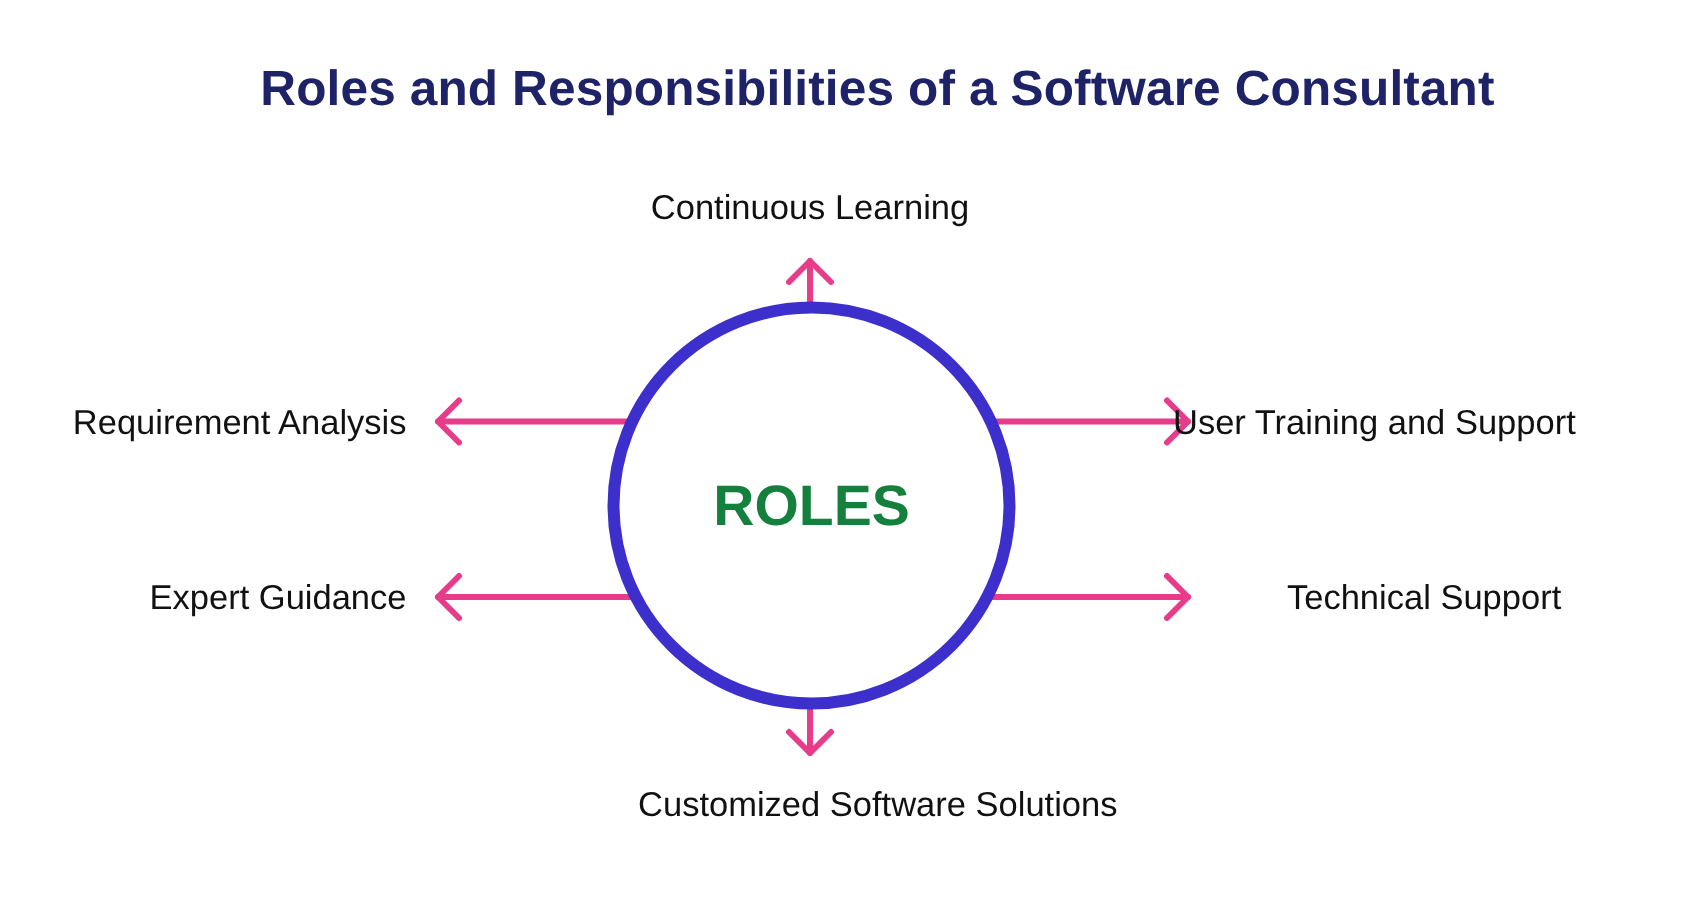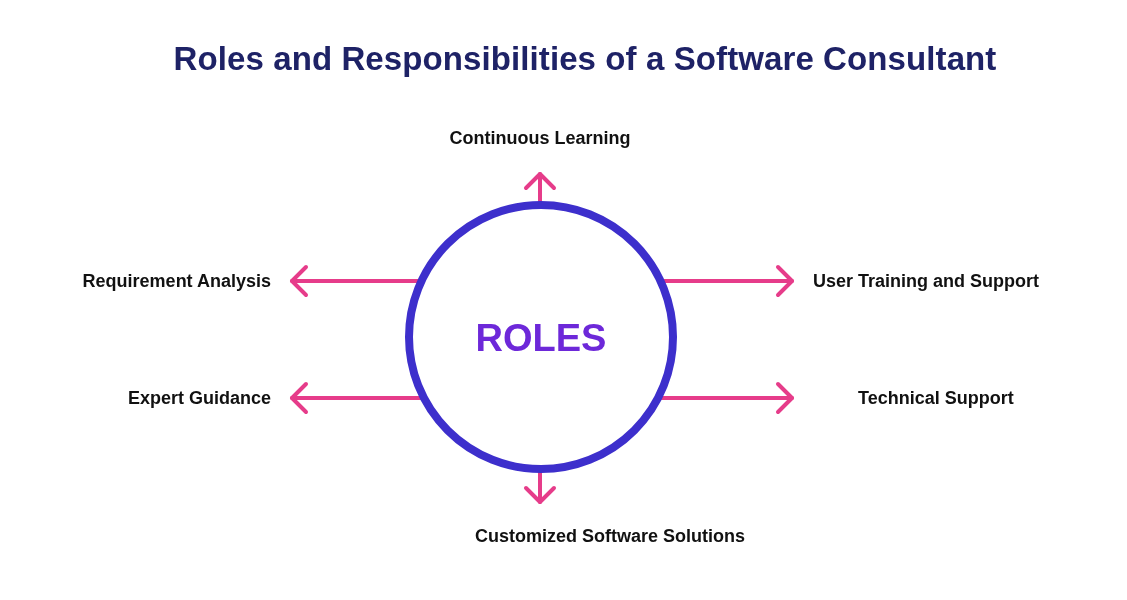--- a/index.html
+++ b/index.html
@@ -1,29 +1,29 @@
 <!DOCTYPE html>
 <html><head>
   <meta charset="utf-8">
   <style>
     html, body { margin: 0; padding: 0; background: #ffffff; }
     body { width: 1127px; height: 600px; position: relative; overflow: hidden;
            font-family: "Liberation Sans", "DejaVu Sans", sans-serif; }
     .title { position: absolute; left: 0; top: 40px; width: 1170px; text-align: center;
              font-size: 33px; font-weight: bold; color: #1e2266; letter-spacing: 0.1px; }
     svg.diagram { position: absolute; left: 0; top: 0; }
-    .label { position: absolute; font-size: 18px; font-weight: bold; color: #111111;
+    .label { position: absolute; font-size: 23px; font-weight: normal; color: #111111;
              white-space: nowrap; line-height: 24px; }
     .center-label { position: absolute; left: 441px; top: 314px; width: 200px; text-align: center;
-                    font-size: 38px; font-weight: bold; color: #6d28d9; line-height: 48px; }
+                    font-size: 38px; font-weight: bold; color: #15803d; line-height: 48px; }
     .lbl-top { left: 340px; top: 126px; width: 400px; text-align: center; }
     .lbl-bottom { left: 345px; top: 524px; width: 400px; text-align: right; }
     .lbl-left-1 { right: 856px; top: 269px; text-align: center; }
     .lbl-left-2 { right: 856px; top: 386px; text-align: right; }
-    .lbl-right-1 { left: 813px; top: 269px; }
+    .lbl-right-1 { left: 782px; top: 269px; }
     .lbl-right-2 { left: 858px; top: 386px; }
   </style>
 </head>
 <body>
 
 <div class="title">Roles and Responsibilities of a Software Consultant</div>
 
 <svg class="diagram" width="1127" height="600" viewBox="0 0 1127 600">
 
   <g stroke="#e63c8a" stroke-width="4" stroke-linecap="round" stroke-linejoin="round" fill="none">

